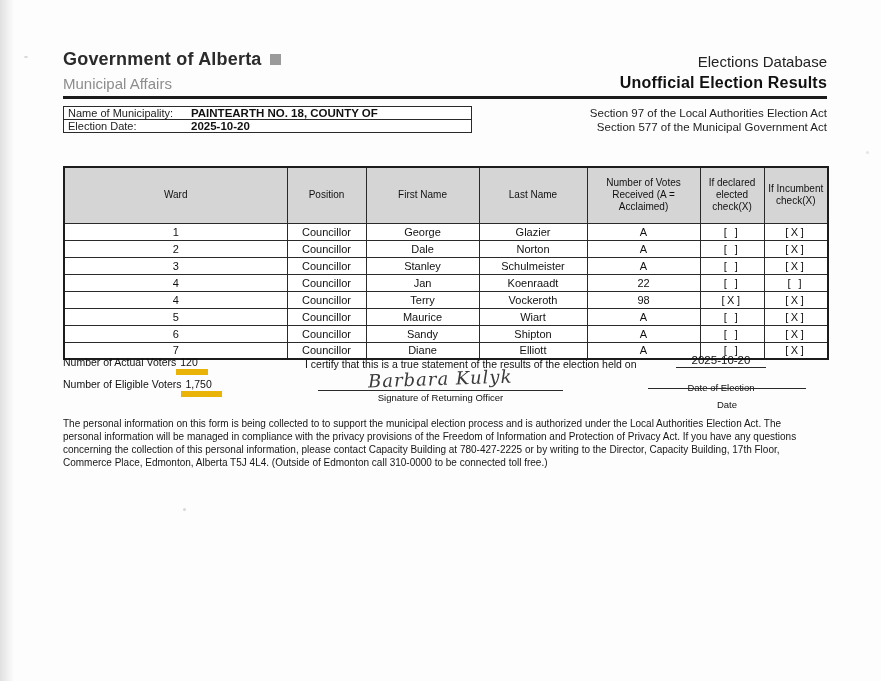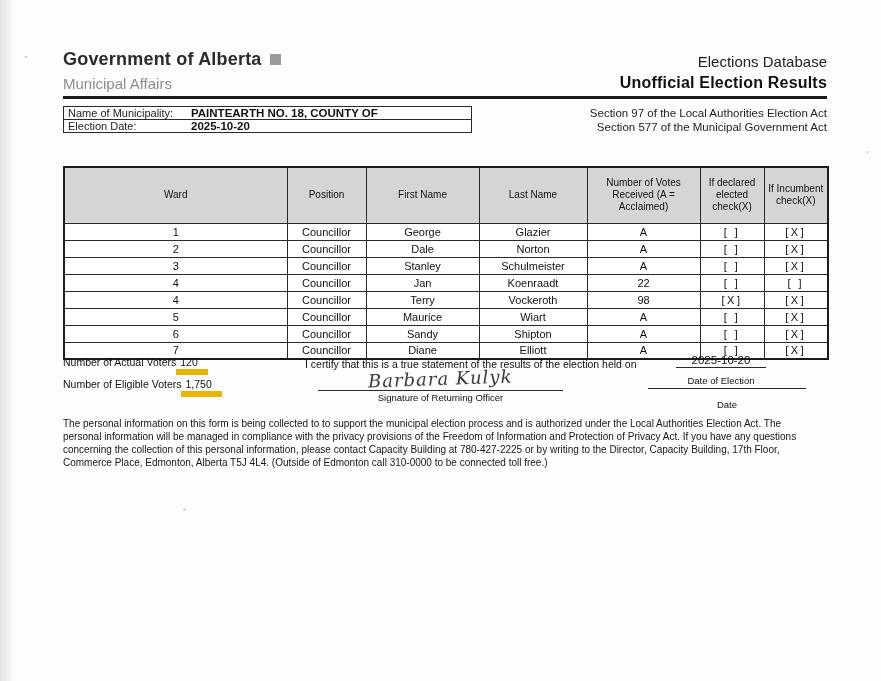--- a/index.html
+++ b/index.html
@@ -89,21 +89,21 @@
     font-family:"DejaVu Serif", serif; font-style:italic;
     font-size:18px; color:#3a3a3a;
     transform:rotate(-2deg); letter-spacing:1px;
     margin-bottom:-3px;
   }
   .sig-line { border-bottom:1.5px solid #2a2a2a; height:2px; }
   .sig-label { font-size:9.5px; color:#111; margin-top:1px; }
 
   .date-elect { position:absolute; left:676px; top:354px; width:90px; text-align:center; }
   .date-elect .val { font-size:11.5px; color:#111; border-bottom:1.5px solid #2a2a2a; padding-bottom:1px; }
-  .date-elect .lbl { font-size:9.5px; color:#111; margin-top:7px; }
+  .date-elect .lbl { font-size:9.5px; color:#111; margin-top:14px; }
 
   .date-plain { position:absolute; left:648px; top:376px; width:158px; text-align:center; }
   .date-plain .line { border-bottom:1.5px solid #2a2a2a; height:13px; }
   .date-plain .lbl { font-size:9.5px; color:#111; margin-top:10px; }
 
   
   .privacy {
     position:absolute; left:63px; top:417px; width:758px;
     font-size:10px; line-height:13px; color:#161616;
   }

